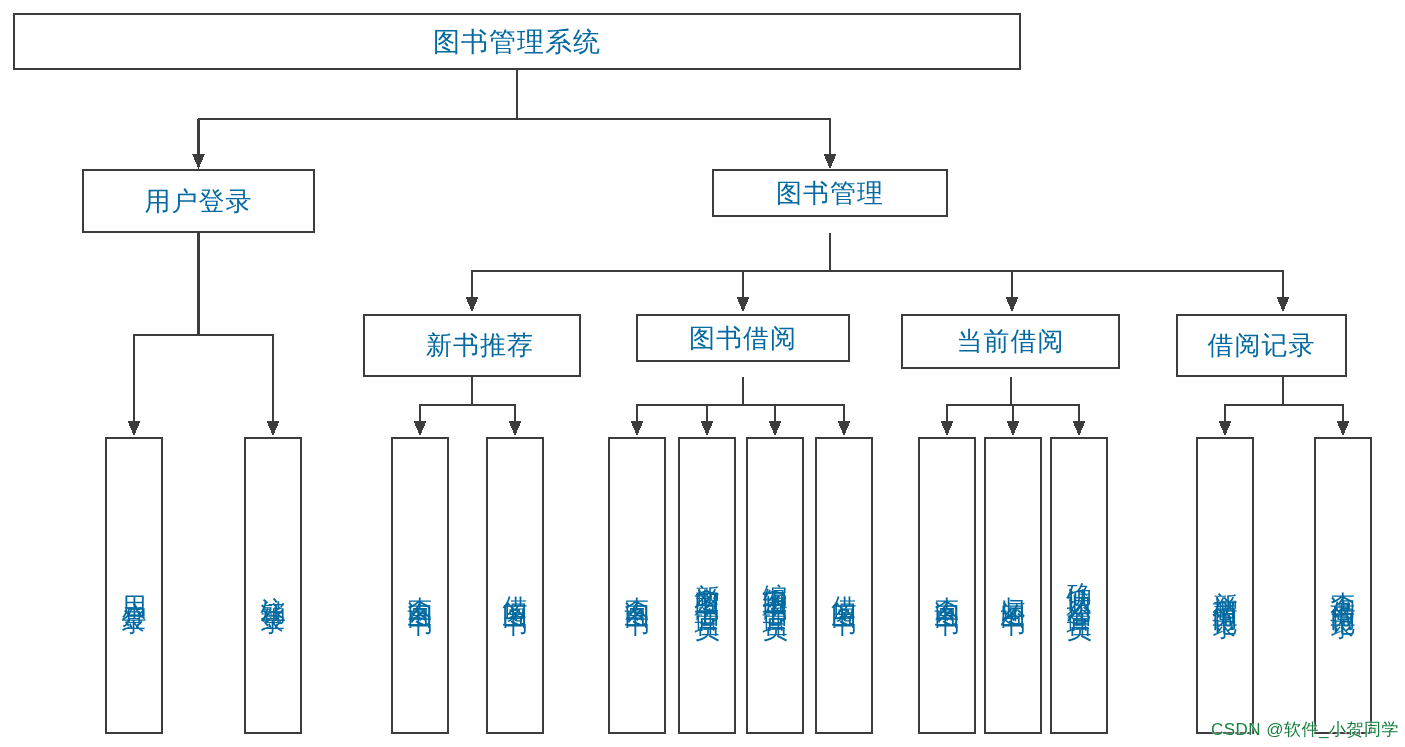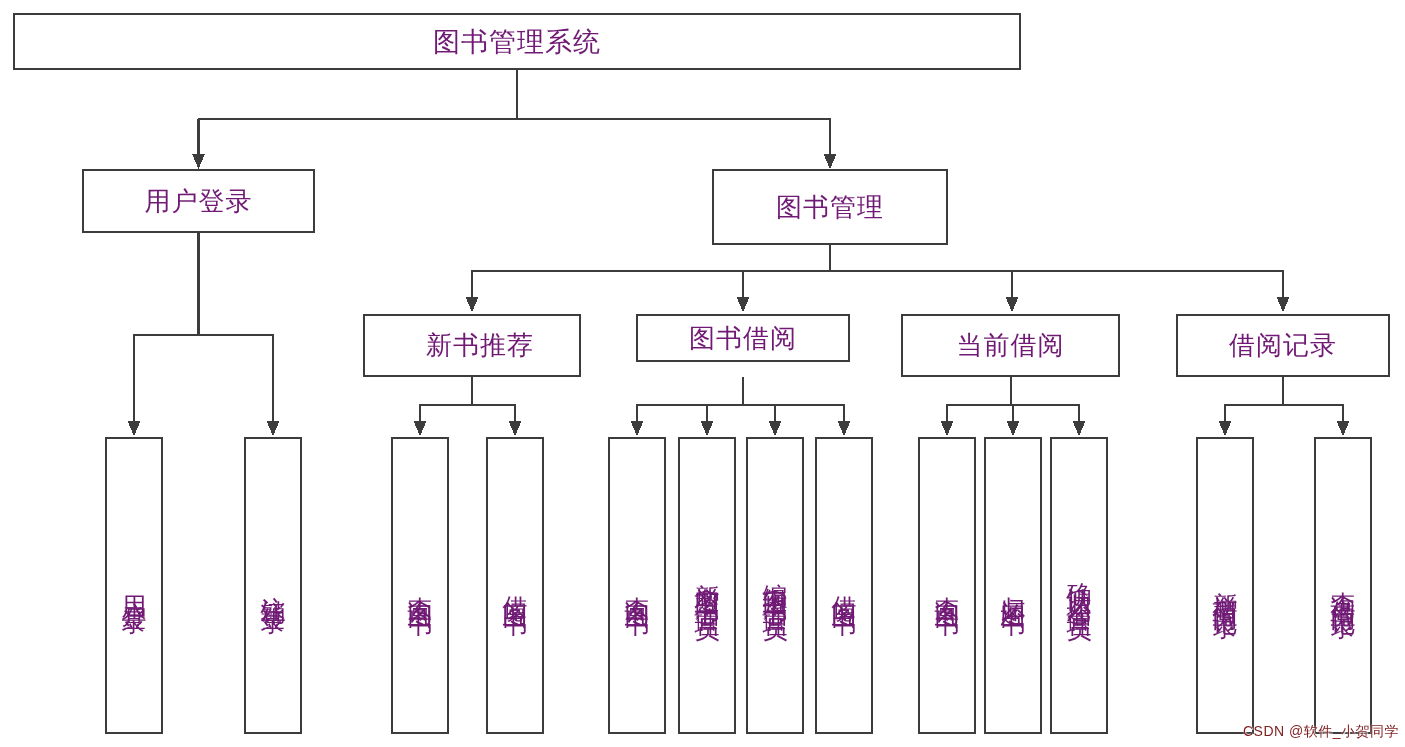--- a/index.html
+++ b/index.html
@@ -18,44 +18,44 @@
     z-index: 0;
   }
   .box {
     position: absolute;
     box-sizing: border-box;
     background: #ffffff;
     border: 2.5px solid #3c3c3c;
     display: flex;
     align-items: center;
     justify-content: center;
-    color: #701a75;
+    color: #0369a1;
     z-index: 1;
   }
   .box.h span {
     font-size: 26px;
     letter-spacing: 1px;
     white-space: nowrap;
   }
   .box.root span { font-size: 27px; }
   .box.v span {
     writing-mode: vertical-rl;
     text-orientation: mixed;
     font-size: 25px;
     letter-spacing: 5px;
     line-height: 1;
     white-space: nowrap;
   }
   .watermark {
     position: absolute;
     right: 6px;
     bottom: 6px;
-    font-size: 14px;
+    font-size: 17px;
     letter-spacing: 0.5px;
-    color: #7f1d1d;
+    color: #15803d;
     text-shadow: 0 0 2px #ffffff, 1px 1px 1px #ffffff;
     z-index: 2;
     white-space: nowrap;
   }
 </style>
 </head>
 <body>
 
 <div class="stage">
 
@@ -125,34 +125,34 @@
     </g>
   </svg>
 
   <div class="box h root" style="left:13px; top:13px; width:1008px; height:57px;">
     <span>图书管理系统</span>
   </div>
 
   <div class="box h" style="left:82px; top:169px; width:233px; height:64px;">
     <span>用户登录</span>
   </div>
-  <div class="box h" style="left:712px; top:169px; width:236px; height:76px;">
+  <div class="box h" style="left:712px; top:169px; width:236px; height:48px;">
     <span>图书管理</span>
   </div>
 
   <div class="box h" style="left:363px; top:314px; width:218px; height:63px;padding-left:16px;">
     <span>新书推荐</span>
   </div>
   <div class="box h" style="left:636px; top:314px; width:214px; height:48px;">
     <span>图书借阅</span>
   </div>
-  <div class="box h" style="left:901px; top:314px; width:219px; height:63px;">
+  <div class="box h" style="left:901px; top:314px; width:219px; height:55px;">
     <span>当前借阅</span>
   </div>
-  <div class="box h" style="left:1176px; top:314px; width:214px; height:63px;text-align:center;">
+  <div class="box h" style="left:1176px; top:314px; width:171px; height:63px;text-align:center;">
     <span>借阅记录</span>
   </div>
 
   <div class="box v" style="left:105px; top:437px; width:58px; height:297px;">
     <span>用户登录</span>
   </div>
   <div class="box v" style="left:244px; top:437px; width:58px; height:297px;">
     <span>注销登录</span>
   </div>
 

